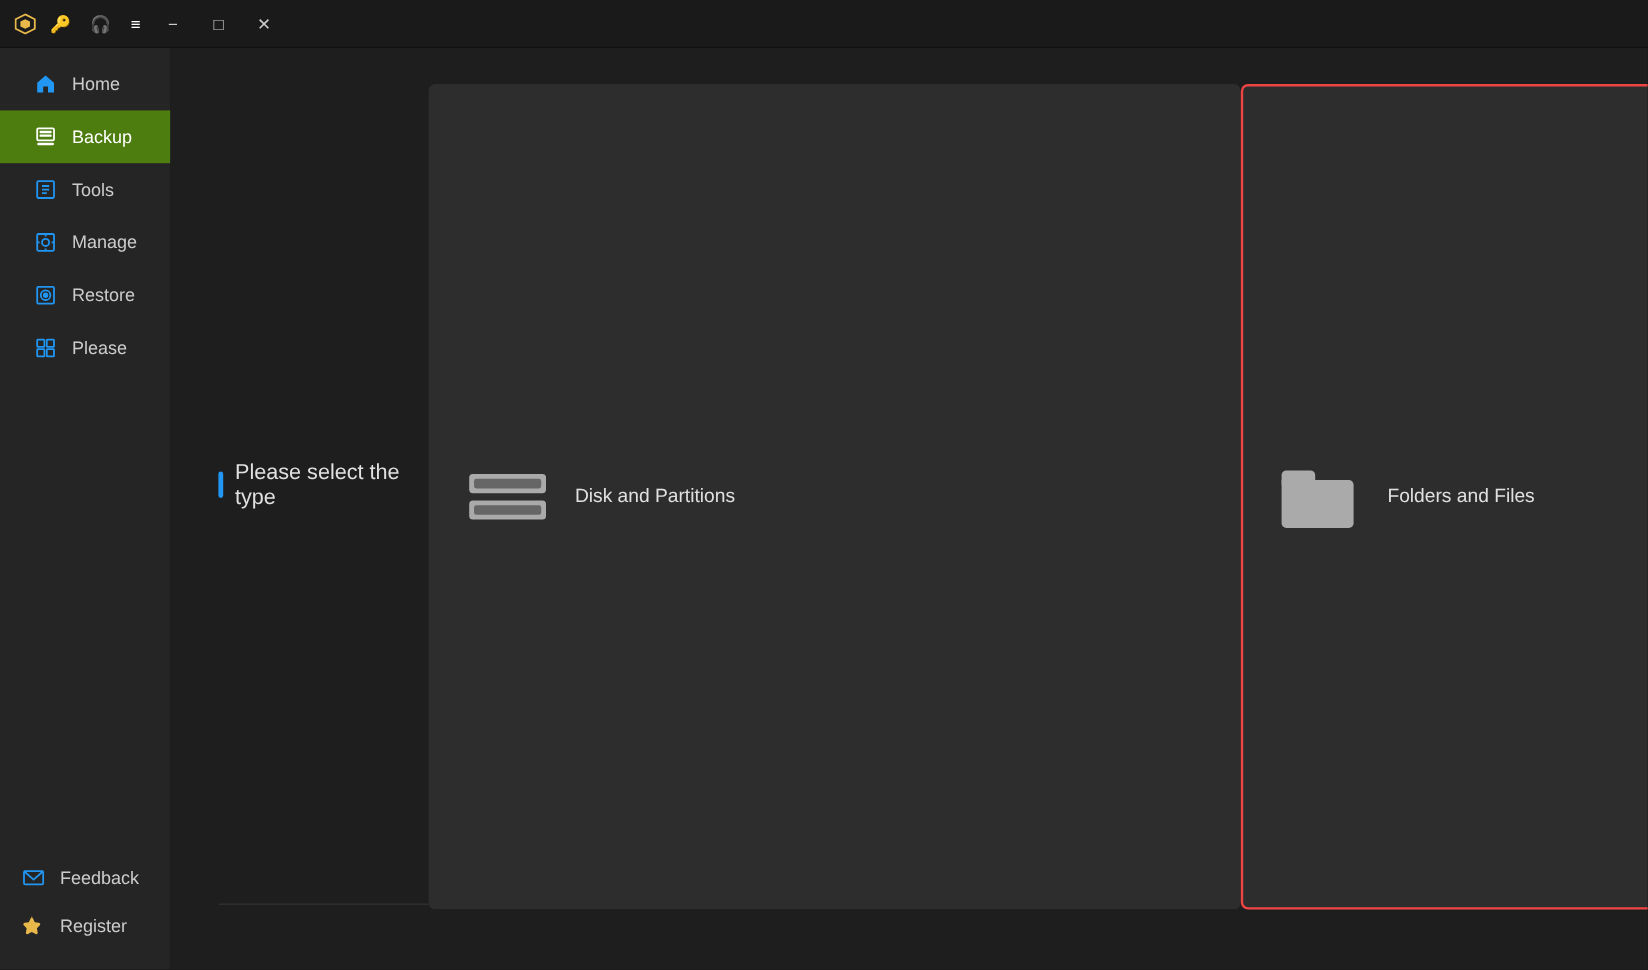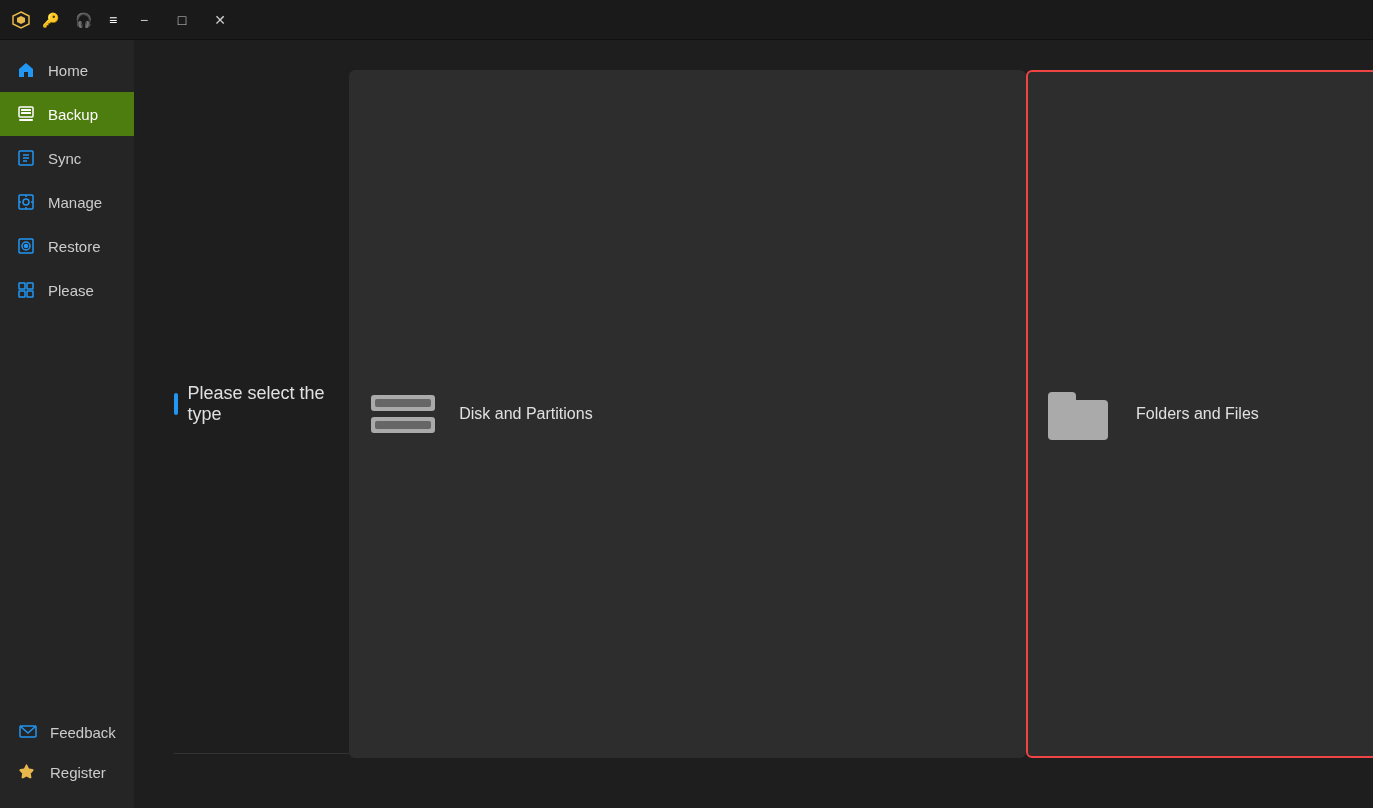--- a/index.html
+++ b/index.html
@@ -67,21 +67,21 @@
     .sidebar {
       width: 200px;
       background: #252525;
       display: flex;
       flex-direction: column;
       padding-top: 8px;
     }
     .nav-item {
       display: flex;
       align-items: center;
-      padding: 12px 16px;
+      padding: 12px 28px;
       cursor: pointer;
       font-size: 15px;
       color: #ccc;
       gap: 12px;
       border-radius: 0;
     }
     .nav-item.active {
       background: #4d7c0f;
       color: #fff;
     }
@@ -131,21 +131,21 @@
       border-radius: 2px;
     }
 
     
     .type-card {
       width: 730px;
       background: #2d2d2d;
       border-radius: 6px;
       display: flex;
       align-items: center;
-      padding: 20px 20px;
+      padding: 20px 32px;
       margin-bottom: 20px;
       cursor: pointer;
       gap: 24px;
       border: 2px solid transparent;
       transition: border-color 0.15s;
     }
     .type-card.selected {
       border: 2px solid #ef4444;
     }
 
@@ -273,21 +273,21 @@
 
     <div class="nav-item">
       <span class="nav-icon">
         <svg width="18" height="18" viewBox="0 0 18 18" fill="none" stroke="#2196f3" stroke-width="1.5">
           <rect x="2" y="2" width="14" height="14" rx="1"></rect>
           <line x1="6" y1="6" x2="12" y2="6"></line>
           <line x1="6" y1="9" x2="12" y2="9"></line>
           <line x1="6" y1="12" x2="10" y2="12"></line>
         </svg>
       </span>
-      <span>Sync</span>
+      <span>Tools</span>
     </div>
 
     <div class="nav-item">
       <span class="nav-icon">
         <svg width="18" height="18" viewBox="0 0 18 18" fill="none" stroke="#2196f3" stroke-width="1.5">
           <rect x="2" y="2" width="14" height="14" rx="1"></rect>
           <circle cx="9" cy="9" r="3"></circle>
           <line x1="9" y1="2" x2="9" y2="4"></line>
           <line x1="9" y1="14" x2="9" y2="16"></line>
           <line x1="2" y1="9" x2="4" y2="9"></line>

